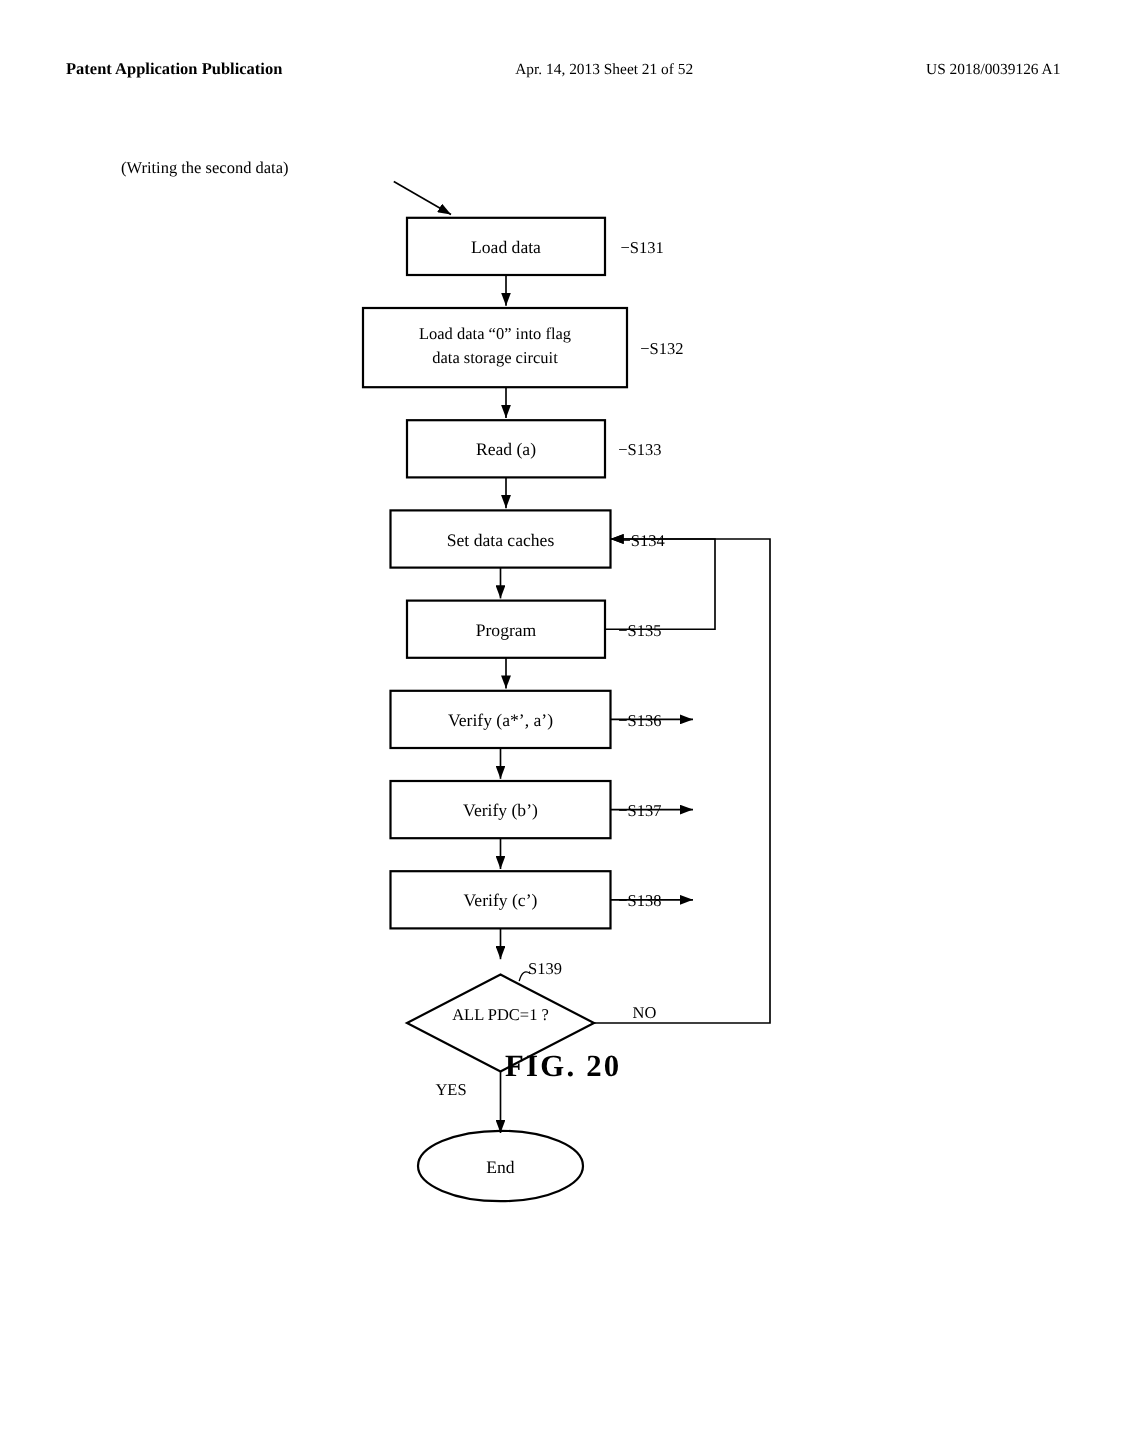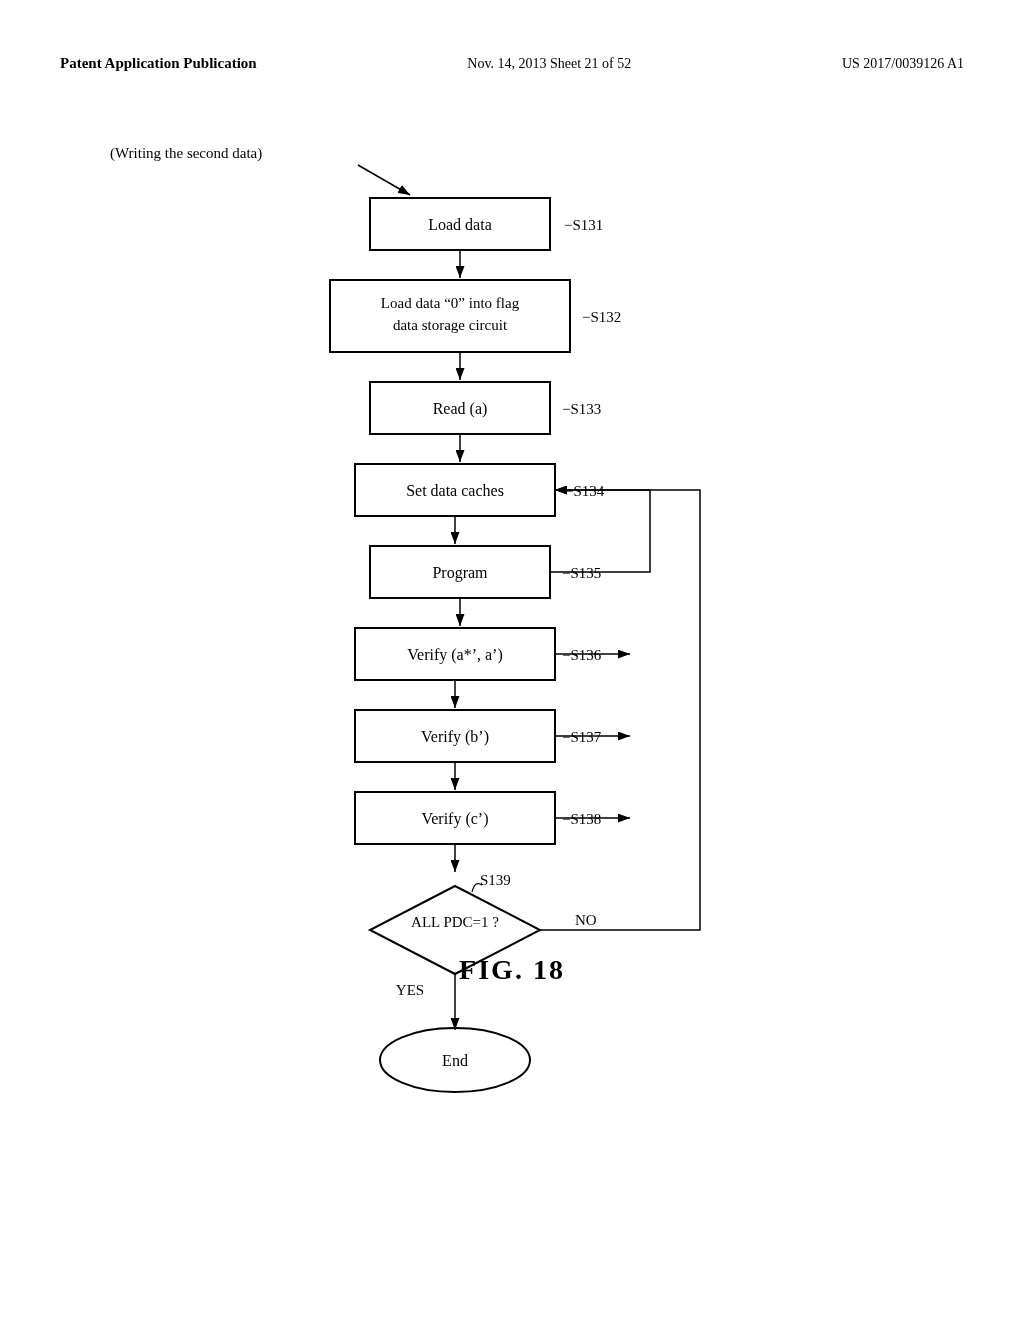--- a/index.html
+++ b/index.html
@@ -72,22 +72,22 @@
       letter-spacing: 2px;
       white-space: nowrap;
     }
   </style>
 </head>
 <body>
 
 <div class="page">
   <div class="header">
     <span class="header-left">Patent Application Publication</span>
-    <span class="header-center">Nov. 14, 2013  Sheet 21 of 52</span>
-    <span class="header-right">US 2017/0039126 A1</span>
+    <span class="header-center">Apr. 14, 2013  Sheet 21 of 52</span>
+    <span class="header-right">US 2018/0039126 A1</span>
   </div>
 
   <div class="writing-label">(Writing  the  second  data)</div>
 
   <svg class="flowchart-svg" viewBox="0 0 820 1050" xmlns="http://www.w3.org/2000/svg" style="position:absolute; top:130px; left:100px; width:820px; height:1050px;">
 
     <defs>
       <marker id="arrowhead" markerWidth="8" markerHeight="6" refX="8" refY="3" orient="auto">
         <polygon points="0 0, 8 3, 0 6" fill="#000"></polygon>
       </marker>
@@ -175,14 +175,14 @@
 
     <text x="475" y="795" text-anchor="start" font-size="15" font-family="Times New Roman, serif">NO</text>
 
     <polyline points="440,800 600,800 600,360 455,360" fill="none" stroke="#000" stroke-width="1.5" marker-end="url(#arrowhead)"></polyline>
 
     <ellipse cx="355" cy="930" rx="75" ry="32" fill="none" stroke="#000" stroke-width="2"></ellipse>
     <text x="355" y="936" text-anchor="middle" font-size="16" font-family="Times New Roman, serif">End</text>
 
   </svg>
 
-  <div class="figure-caption">FIG. 18</div>
+  <div class="figure-caption">FIG. 20</div>
 </div>
 
 </body></html>

